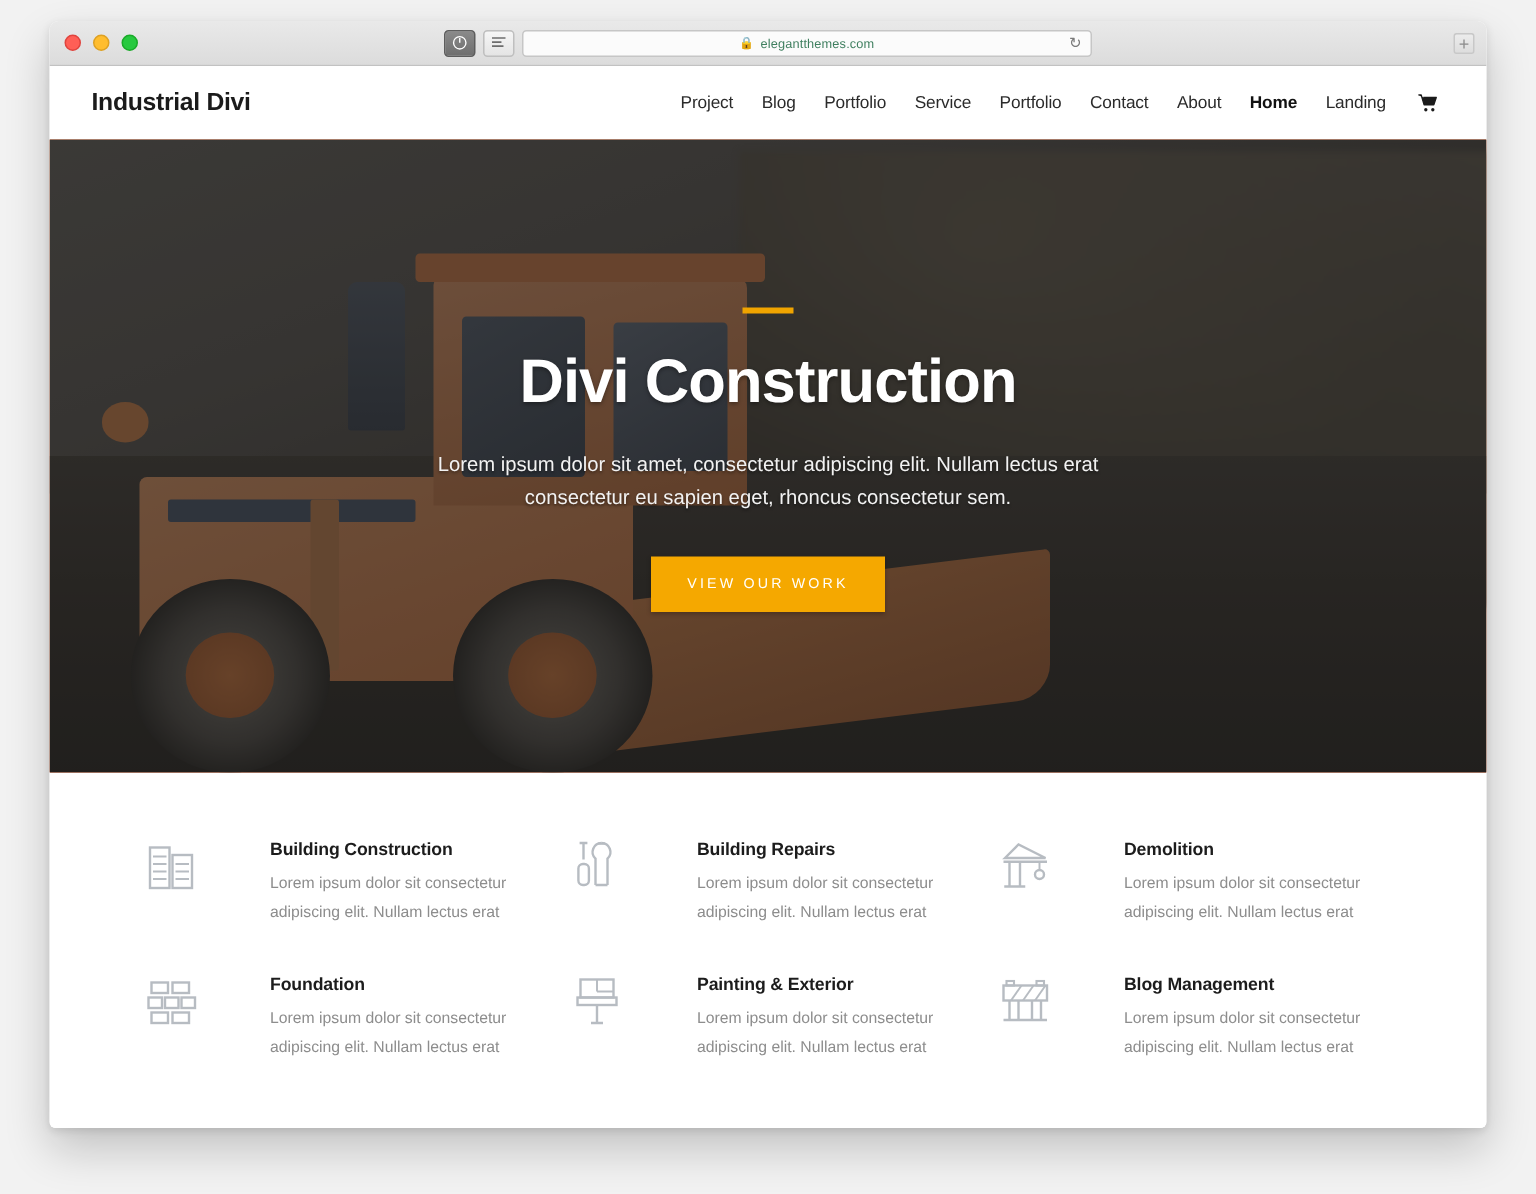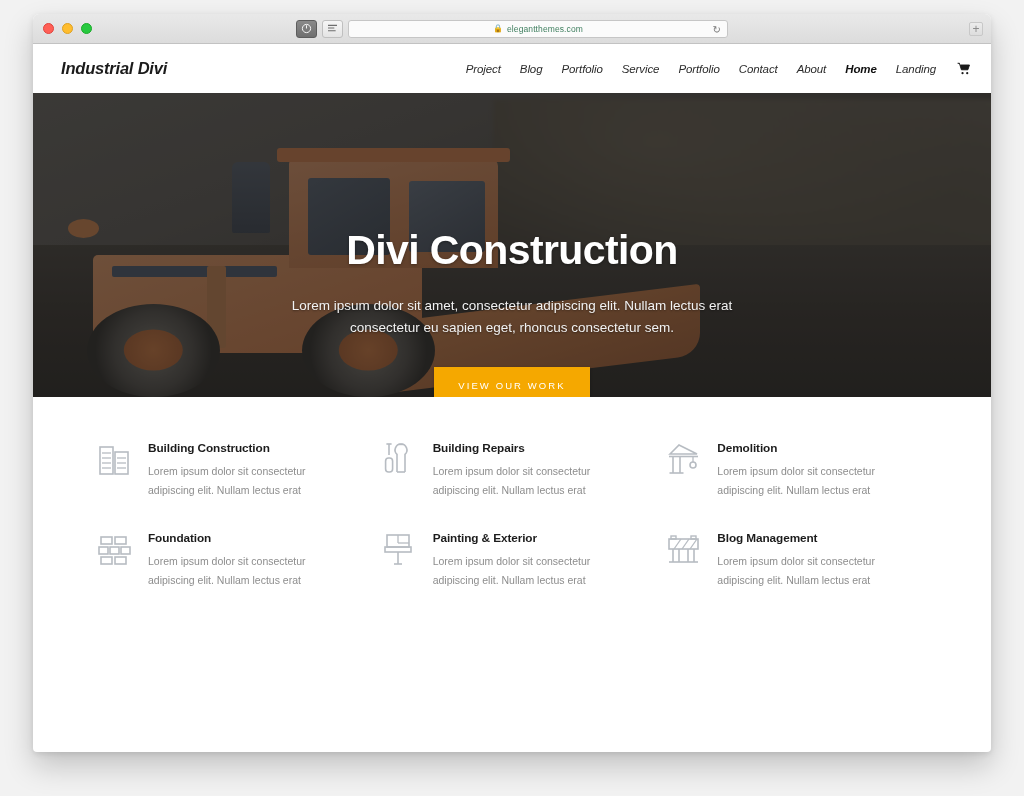--- a/index.html
+++ b/index.html
@@ -89,22 +89,21 @@
     line-height: 1;
   }
 
   
   .site-header {
     height: 49px;
     background: #ffffff;
     display: flex;
     align-items: center;
     justify-content: space-between;
-    padding: 0 20px 0 28px;
-    font-style: italic;
+    padding: 0 32px 0 28px;
   }
   .logo {
     font-size: 16.5px;
     font-weight: bold;
     color: #1b1b1b;
     letter-spacing: -0.2px;
   }
   .nav {
     display: flex;
     align-items: center;
@@ -115,21 +114,21 @@
     color: #2b2b2b;
     letter-spacing: -0.1px;
     white-space: nowrap;
   }
   .nav-item.active { font-weight: bold; color: #111; }
   .cart-icon { display: flex; align-items: center; margin-left: 2px; }
 
   
   .hero {
     position: relative;
-    height: 304px;
+    height: 422px;
     overflow: hidden;
     background: #c2410c;
   }
   
   .hero-photo { position: absolute; inset: 0; }
   .photo-sky {
     position: absolute; left: 0; top: 0; width: 100%; height: 56%;
     background: linear-gradient(160deg, #6e6a63 0%, #625d57 35%, #4b463f 70%, #3b3731 100%);
   }
   .photo-ground {
@@ -270,21 +269,21 @@
     display: flex;
     gap: 15px;
     align-items: flex-start;
   }
   .feature-icon {
     flex: 0 0 36px;
     width: 36px; height: 40px;
     display: flex; align-items: flex-start; justify-content: center;
     padding-top: 2px;
   }
-  .feature-text { padding-top: 2px; }
+  .feature-text { padding-top: 2px; margin-left: 32px; }
   .feature-title {
     font-size: 11.8px;
     font-weight: bold;
     color: #1c1c1c;
     letter-spacing: -0.1px;
     margin-bottom: 7px;
   }
   .feature-desc {
     font-size: 10.5px;
     color: #8d8d8d;

